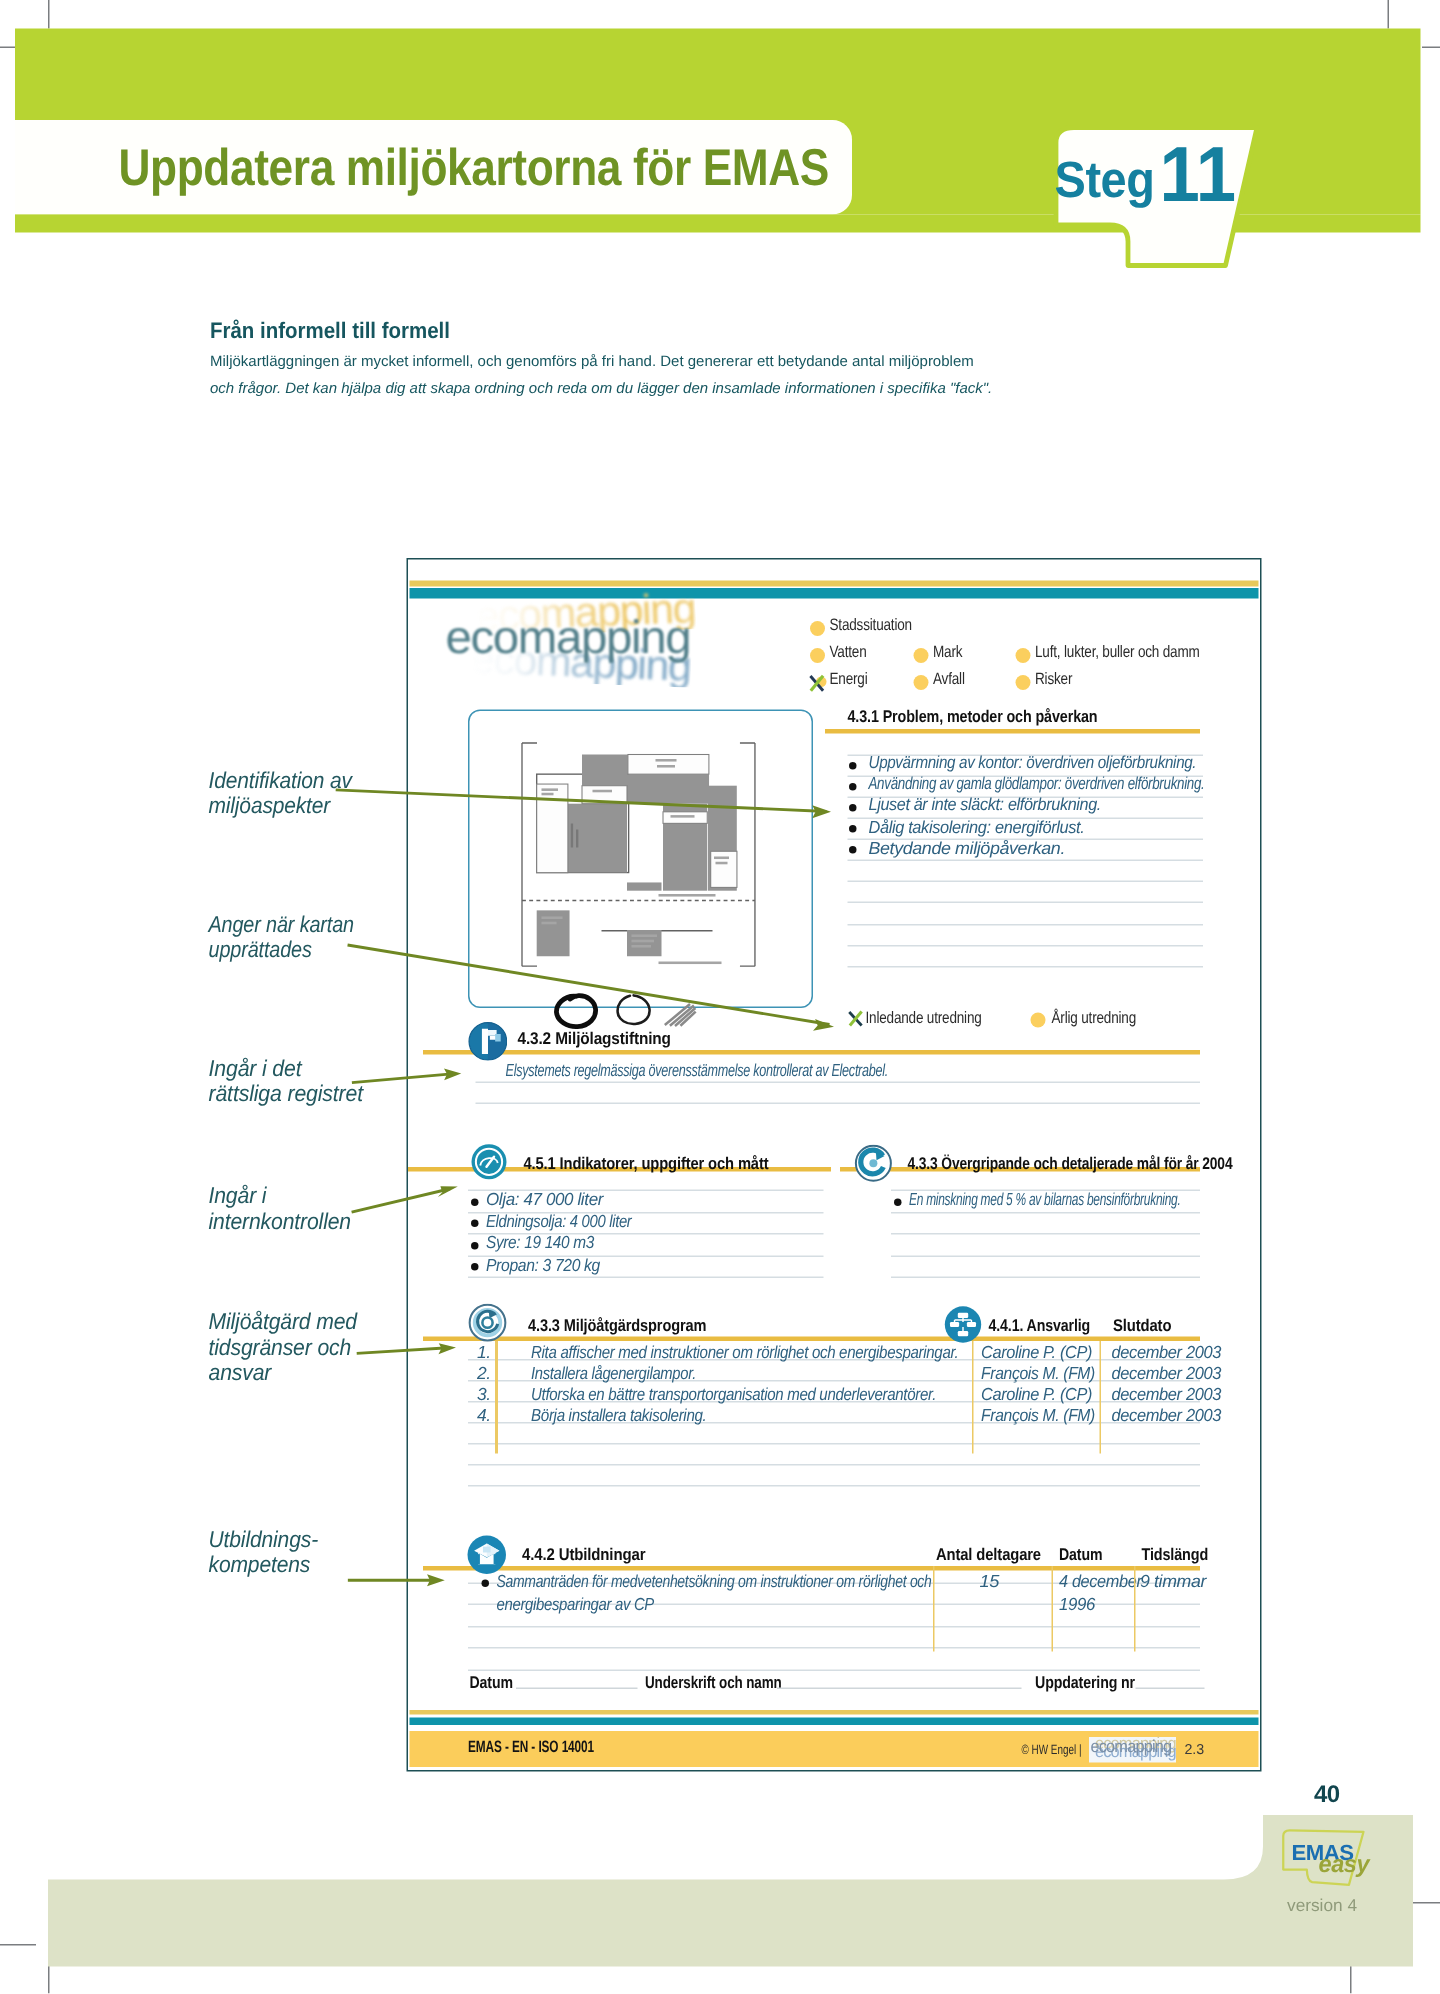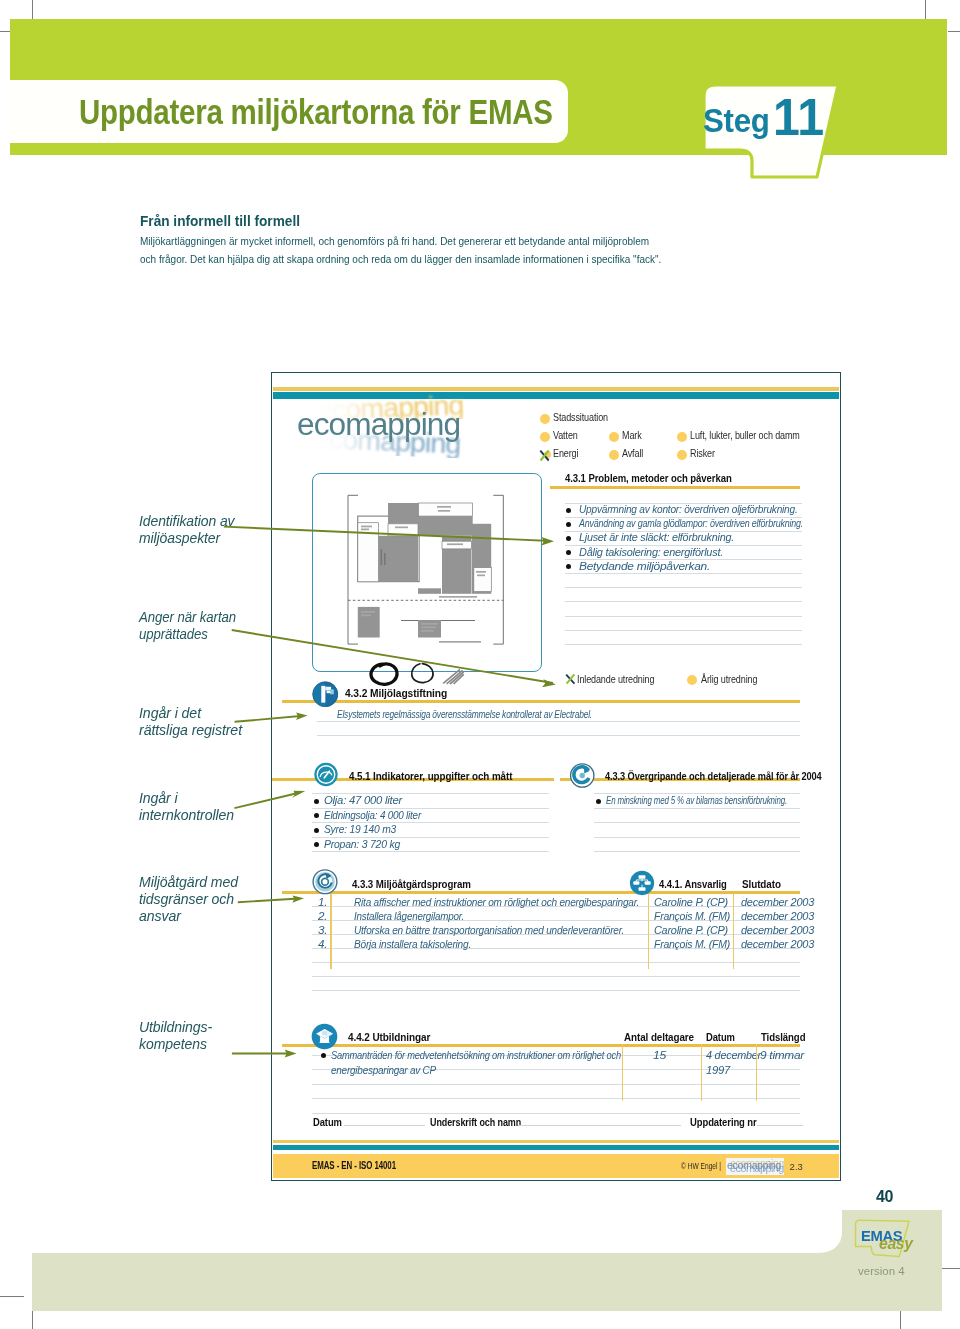--- a/index.html
+++ b/index.html
@@ -67,21 +67,21 @@
   <path d="M 14 17 Q 14 7 26 7 L 148 7 L 127 99 L 62 99 L 62 83 Q 62 72 50 72 L 14 72 Z" fill="#fffffc" stroke="#b7d432" stroke-width="3.2" stroke-linejoin="round"></path>
 </svg>
 <div class="abs" style="left:703px;top:103px;font-size:34px;line-height:34px;font-weight:bold;color:#15809f;
             transform:scaleX(0.92);transform-origin:0 0;letter-spacing:-0.3px;">Steg</div>
 <div class="abs" style="left:773px;top:94px;font-size:52px;line-height:46px;font-weight:bold;color:#15809f;
             letter-spacing:0px;transform:scaleX(0.93);transform-origin:0 0;">11</div>
 
 <div class="abs" id="intro-h" style="transform: scaleX(0.9098);">Från informell till formell</div>
 <div class="abs" id="intro-p">
     <div style="white-space:nowrap;transform-origin:0 0;">Miljökartläggningen är mycket informell, och genomförs på fri hand. Det genererar ett betydande antal miljöproblem</div>
-    <div style="white-space:nowrap;transform-origin:0 0;">och frågor. Det kan hjälpa dig att skapa ordning och reda om du lägger den insamlade informationen i specifika "fack".</div>
+    <div style="white-space:nowrap;transform-origin:0 0;font-style:italic;">och frågor. Det kan hjälpa dig att skapa ordning och reda om du lägger den insamlade informationen i specifika "fack".</div>
   </div>
 
 <div class="abs" id="sheet"></div>
 <div class="abs" style="left:273px;top:387px;width:566px;height:4px;background:#e8c95c;"></div>
 <div class="abs" style="left:273px;top:392px;width:566px;height:7px;background:#0e94aa;"></div>
 
 <div class="abs" style="left:297px;top:410px;width:200px;height:58px;">
   <div class="abs" style="left:20px;top:-13px;font-size:28px;line-height:28px;color:#edc766;letter-spacing:-0.9px;
               white-space:nowrap;transform:scaleX(1.02) rotate(-2.2deg);transform-origin:0 50%;
               filter:blur(.9px);
@@ -389,21 +389,21 @@
     <div class="thin-rule" style="left:312px;top:1054.6px;width:488px;"></div>
     <div class="thin-rule" style="left:312px;top:1069.2px;width:488px;"></div>
     <div class="thin-rule" style="left:312px;top:1083.8px;width:488px;"></div>
     <div class="thin-rule" style="left:312px;top:1098.4px;width:488px;"></div>
     <div class="thin-rule" style="left:312px;top:1113.0px;width:488px;"></div>
     <span class="bul" style="left:321px;top:1053px;"></span>
     <div class="hw" style="left: 331px; top: 1047.5px; transform: scaleX(0.8033);">Sammanträden för medvetenhetsökning om instruktioner om rörlighet och</div>
     <div class="hw" style="left: 331px; top: 1062.7px; transform: scaleX(0.857);">energibesparingar av CP</div>
     <div class="hw" style="left: 653px; top: 1047.5px; transform: scaleX(1.0479);">15</div>
     <div class="hw" style="left: 706px; top: 1047.5px; transform: scaleX(0.9364);">4 december</div>
-    <div class="hw" style="left: 706px; top: 1062.7px; transform: scaleX(0.9679);">1997</div>
+    <div class="hw" style="left: 706px; top: 1062.7px; transform: scaleX(0.9679);">1996</div>
     <div class="hw" style="left: 760px; top: 1047.5px; transform: scaleX(1.021);">9 timmar</div>
     <div style="position:absolute;left:622.3px;top:1044px;width:1.2px;height:57px;background:#ecc964;"></div>
     <div style="position:absolute;left:700.5px;top:1044px;width:1.2px;height:57px;background:#ecc964;"></div>
     <div style="position:absolute;left:755.6px;top:1044px;width:1.2px;height:57px;background:#ecc964;"></div>
   </div>
 
 <div class="sec-title" style="left: 313px; top: 1115.5px; transform: scaleX(0.8336);">Datum</div>
 <div class="thin-rule" style="left:343.6px;top:1124.5px;width:81px;background:#cfd6da;"></div>
 <div class="sec-title" style="left: 430px; top: 1115.5px; transform: scaleX(0.7939);">Underskrift och namn</div>
 <div class="thin-rule" style="left:517.7px;top:1124.5px;width:163px;background:#cfd6da;"></div>

